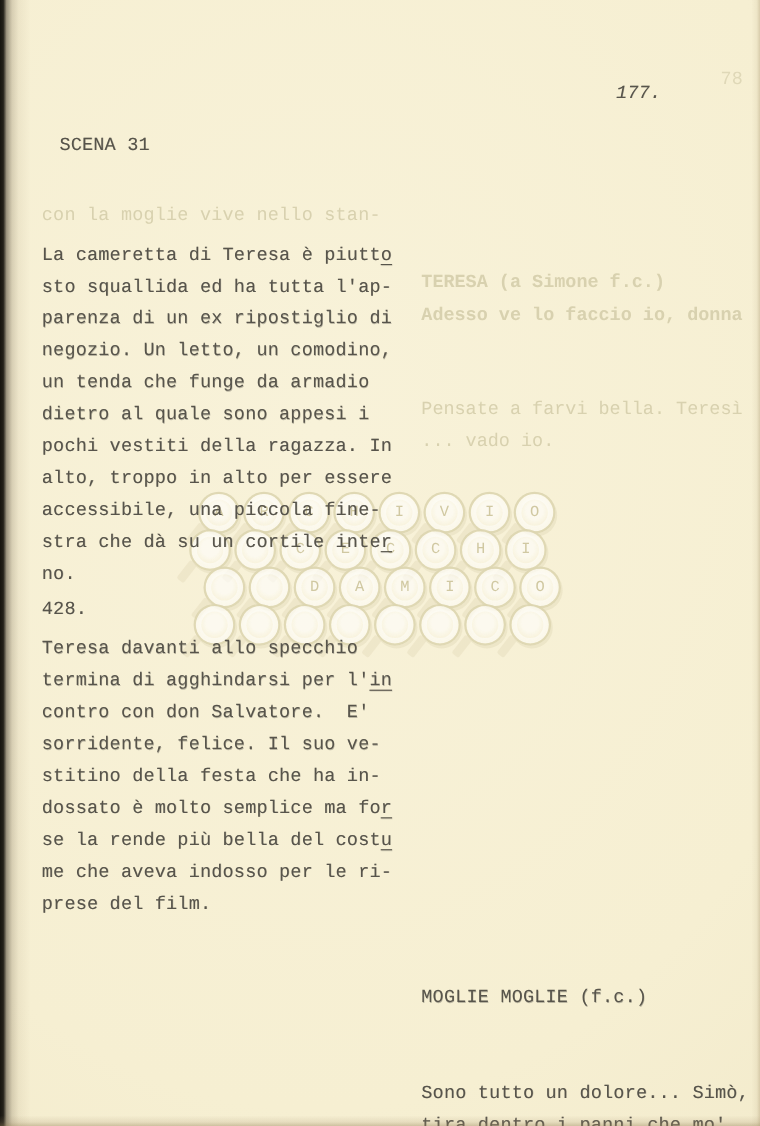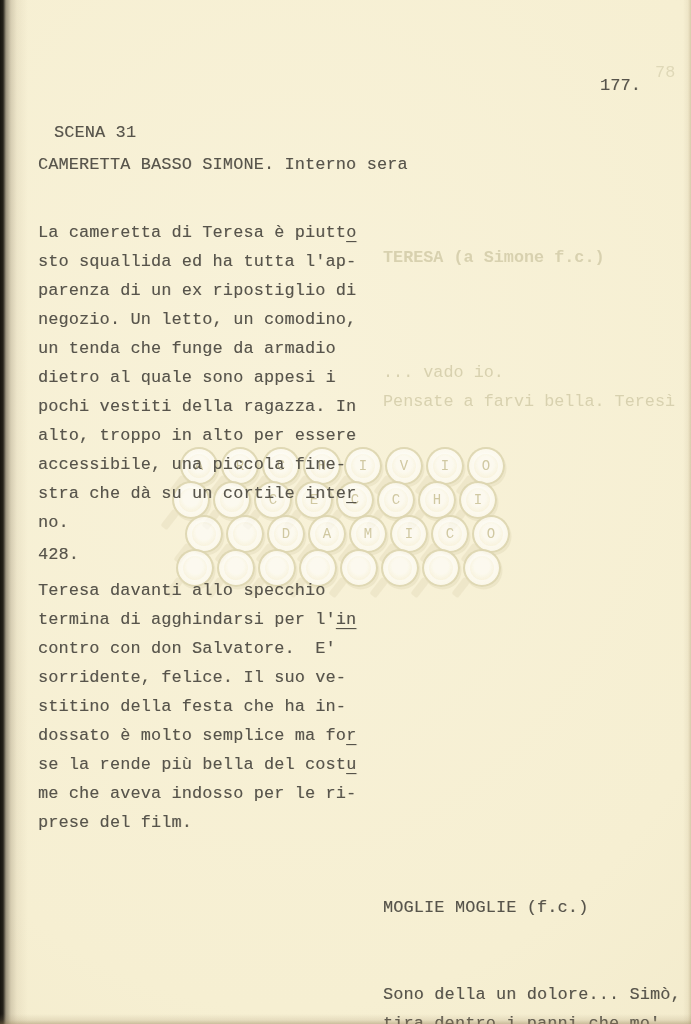--- a/index.html
+++ b/index.html
@@ -20,21 +20,21 @@
   .edge-bottom{position:absolute;left:0;right:0;bottom:0;height:10px;pointer-events:none;
     background:linear-gradient(0deg,rgba(150,130,90,.45) 0px,rgba(160,140,105,.18) 4px,rgba(0,0,0,0) 10px);}
   .edge-right{position:absolute;top:0;bottom:0;right:0;width:8px;pointer-events:none;
     background:linear-gradient(270deg,rgba(165,145,105,.38) 0px,rgba(165,145,105,.1) 3px,rgba(0,0,0,0) 8px);}
 
   .txt{position:absolute;white-space:pre;letter-spacing:.2px;
        text-shadow:.4px .4px .5px rgba(87,84,75,.38);}
   .line{white-space:pre;}
   .u{text-decoration:underline;text-underline-offset:3.5px;text-decoration-thickness:1.4px;}
 
-  .pageno{left:600px;top:76px;}
+  .pageno{left:560px;top:76px;font-style:italic;}
   .ghost-pageno{left:655px;top:63px;opacity:.75;text-align:right;}
   .scene-heading{left:54px;top:123px;}
   .slugline{left:38px;top:155px;}
   .ghost-top{left:38px;top:187px;}
   .shotno{left:38px;top:545px;}
 
   .action{position:absolute;left:38px;line-height:29px;font-family:Liberation Mono, monospace;}
   #action1{top:218px;}
   #action2{top:576px;}
 
@@ -102,45 +102,46 @@
         <span class="wm-key"></span>
         <span class="wm-key"></span>
         <span class="wm-key"></span>
         <span class="wm-key"></span>
         <span class="wm-key"></span>
         <span class="wm-key"></span>
       </div>
   </div>
 
   <div class="txt ghost ghost-pageno">78</div>
+  <div class="txt ghost ghost-top">con la moglie vive nello stan-</div>
 
   <div class="dialogue ghost" id="ghost-teresa">
     <div class="line">TERESA (a Simone f.c.)</div>
     <div>
+        <div class="line">Adesso ve lo faccio io, donna</div>
       </div>
   </div>
 
   <div class="dialogue ghost" id="ghost-simone">
     <div>
+        <div class="line">Pensate a farvi bella. Teresì</div>
         <div class="line">... vado io.</div>
-        <div class="line">Pensate a farvi bella. Teresì</div>
       </div>
   </div>
 
   <div class="txt pageno">177.</div>
   <div class="txt scene-heading">SCENA 31</div>
-  <div class="txt slugline">CAMERETTA BASSO SIMONE. Interno sera</div>
 
   <div class="action txt" id="action1"><div class="line"><span>La cameretta di Teresa è piutt</span><span class="u">o</span></div><div class="line">sto squallida ed ha tutta l'ap-</div><div class="line">parenza di un ex ripostiglio di</div><div class="line">negozio. Un letto, un comodino,</div><div class="line">un tenda che funge da armadio</div><div class="line">dietro al quale sono appesi i</div><div class="line">pochi vestiti della ragazza. In</div><div class="line">alto, troppo in alto per essere</div><div class="line">accessibile, una piccola fine-</div><div class="line"><span>stra che dà su un cortile inte</span><span class="u">r</span></div><div class="line">no.</div></div>
 
   <div class="txt shotno">428.</div>
 
   <div class="action txt" id="action2"><div class="line">Teresa davanti allo specchio</div><div class="line"><span>termina di agghindarsi per l'</span><span class="u">in</span></div><div class="line">contro con don Salvatore.  E'</div><div class="line">sorridente, felice. Il suo ve-</div><div class="line">stitino della festa che ha in-</div><div class="line"><span>dossato è molto semplice ma fo</span><span class="u">r</span></div><div class="line"><span>se la rende più bella del cost</span><span class="u">u</span></div><div class="line">me che aveva indosso per le ri-</div><div class="line">prese del film.</div></div>
 
   <div class="dialogue txt" id="dlg-main">
     <div class="line">MOGLIE MOGLIE (f.c.)</div>
-    <div><div class="line">Sono della un dolore... Simò,</div><div class="line">tira dentro i panni che mo'</div></div>
+    <div><div class="line">Sono tutto un dolore... Simò,</div><div class="line">tira dentro i panni che mo'</div></div>
   </div>
 
   <div class="edge-left"></div>
   <div class="edge-bottom"></div>
   <div class="edge-right"></div>
 </div>
 
 </body></html>

